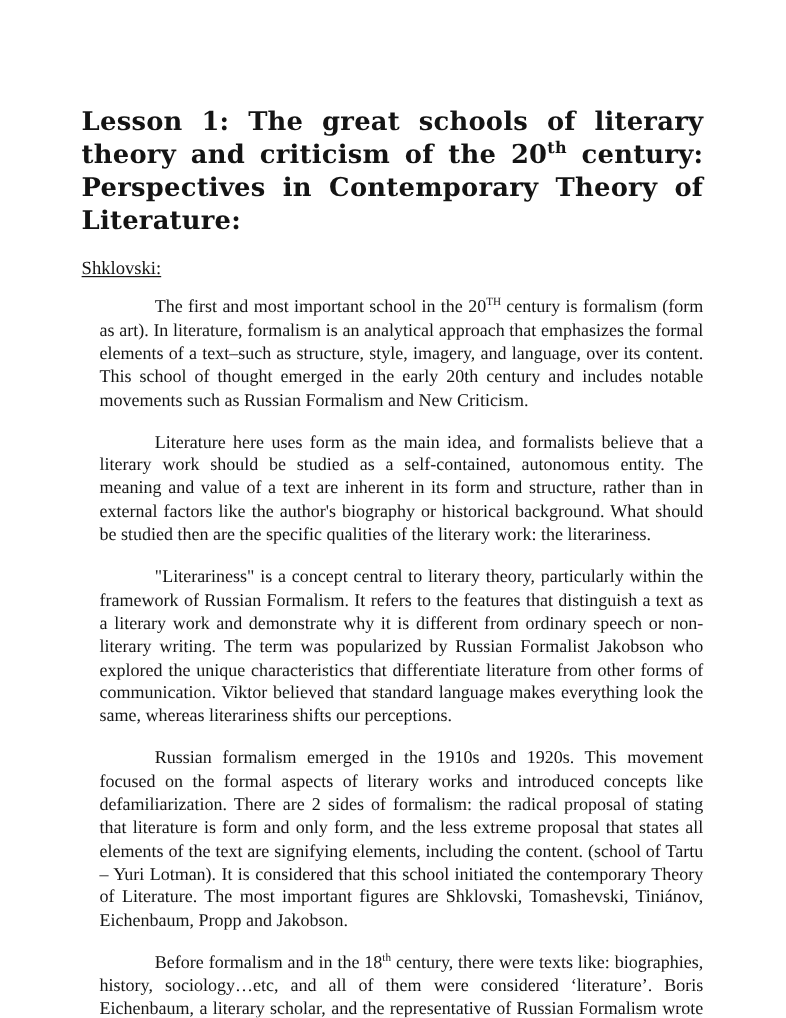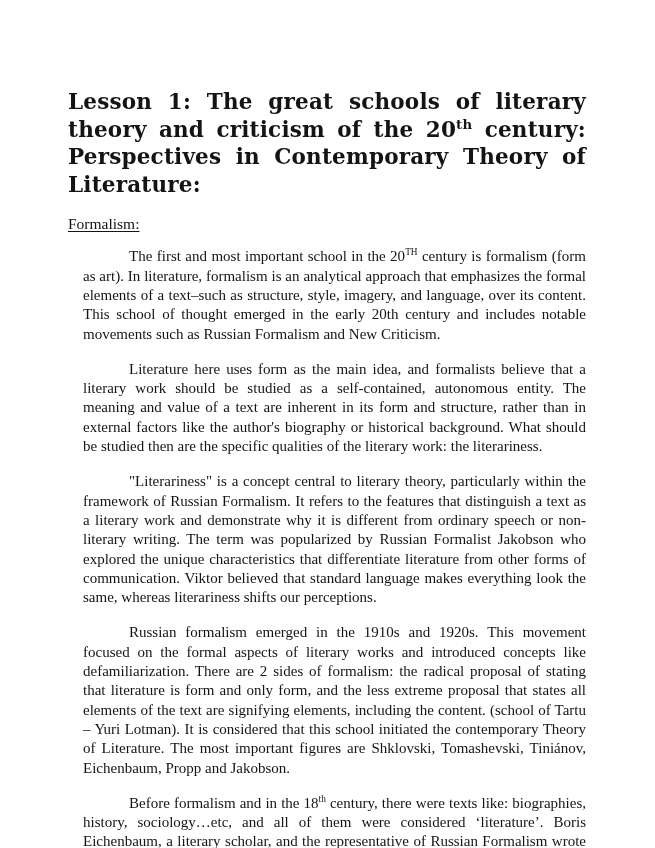--- a/index.html
+++ b/index.html
@@ -46,21 +46,21 @@
     line-height: 0;
     vertical-align: super;
   }
 </style>
 </head>
 <body>
 
 <div class="page">
   <h1 class="doc-title"><span>Lesson 1: The great schools of literary theory and criticism of the 20</span><sup>th</sup><span> century: Perspectives in Contemporary Theory of Literature:</span></h1>
 
-  <h2 class="section-heading">Formalism:</h2>
+  <h2 class="section-heading">Shklovski:</h2>
 
   <p class="para"><span>The first and most important school in the 20</span><sup>TH</sup><span> century is formalism (form as art). In literature, formalism is an analytical approach that emphasizes the formal elements of a text–such as structure, style, imagery, and language, over its content. This school of thought emerged in the early 20th century and includes notable movements such as Russian Formalism and New Criticism.</span></p>
 
   <p class="para"><span>Literature here uses form as the main idea, and formalists believe that a literary work should be studied as a self-contained, autonomous entity. The meaning and value of a text are inherent in its form and structure, rather than in external factors like the author's biography or historical background. What should be studied then are the specific qualities of the literary work: the literariness.</span></p>
 
   <p class="para"><span>"Literariness" is a concept central to literary theory, particularly within the framework of Russian Formalism. It refers to the features that distinguish a text as a literary work and demonstrate why it is different from ordinary speech or non-literary writing. The term was popularized by Russian Formalist Jakobson who explored the unique characteristics that differentiate literature from other forms of communication. Viktor believed that standard language makes everything look the same, whereas literariness shifts our perceptions.</span></p>
 
   <p class="para"><span>Russian formalism emerged in the 1910s and 1920s. This movement focused on the formal aspects of literary works and introduced concepts like defamiliarization. There are 2 sides of formalism: the radical proposal of stating that literature is form and only form, and the less extreme proposal that states all elements of the text are signifying elements, including the content. (school of Tartu – Yuri Lotman). It is considered that this school initiated the contemporary Theory of Literature. The most important figures are Shklovski, Tomashevski, Tiniánov, Eichenbaum, Propp and Jakobson.</span></p>
 
   <p class="para"><span>Before formalism and in the 18</span><sup>th</sup><span> century, there were texts like: biographies, history, sociology…etc, and all of them were considered ‘literature’. Boris Eichenbaum, a literary scholar, and the representative of Russian Formalism wrote “The Theory of the</span></p>

